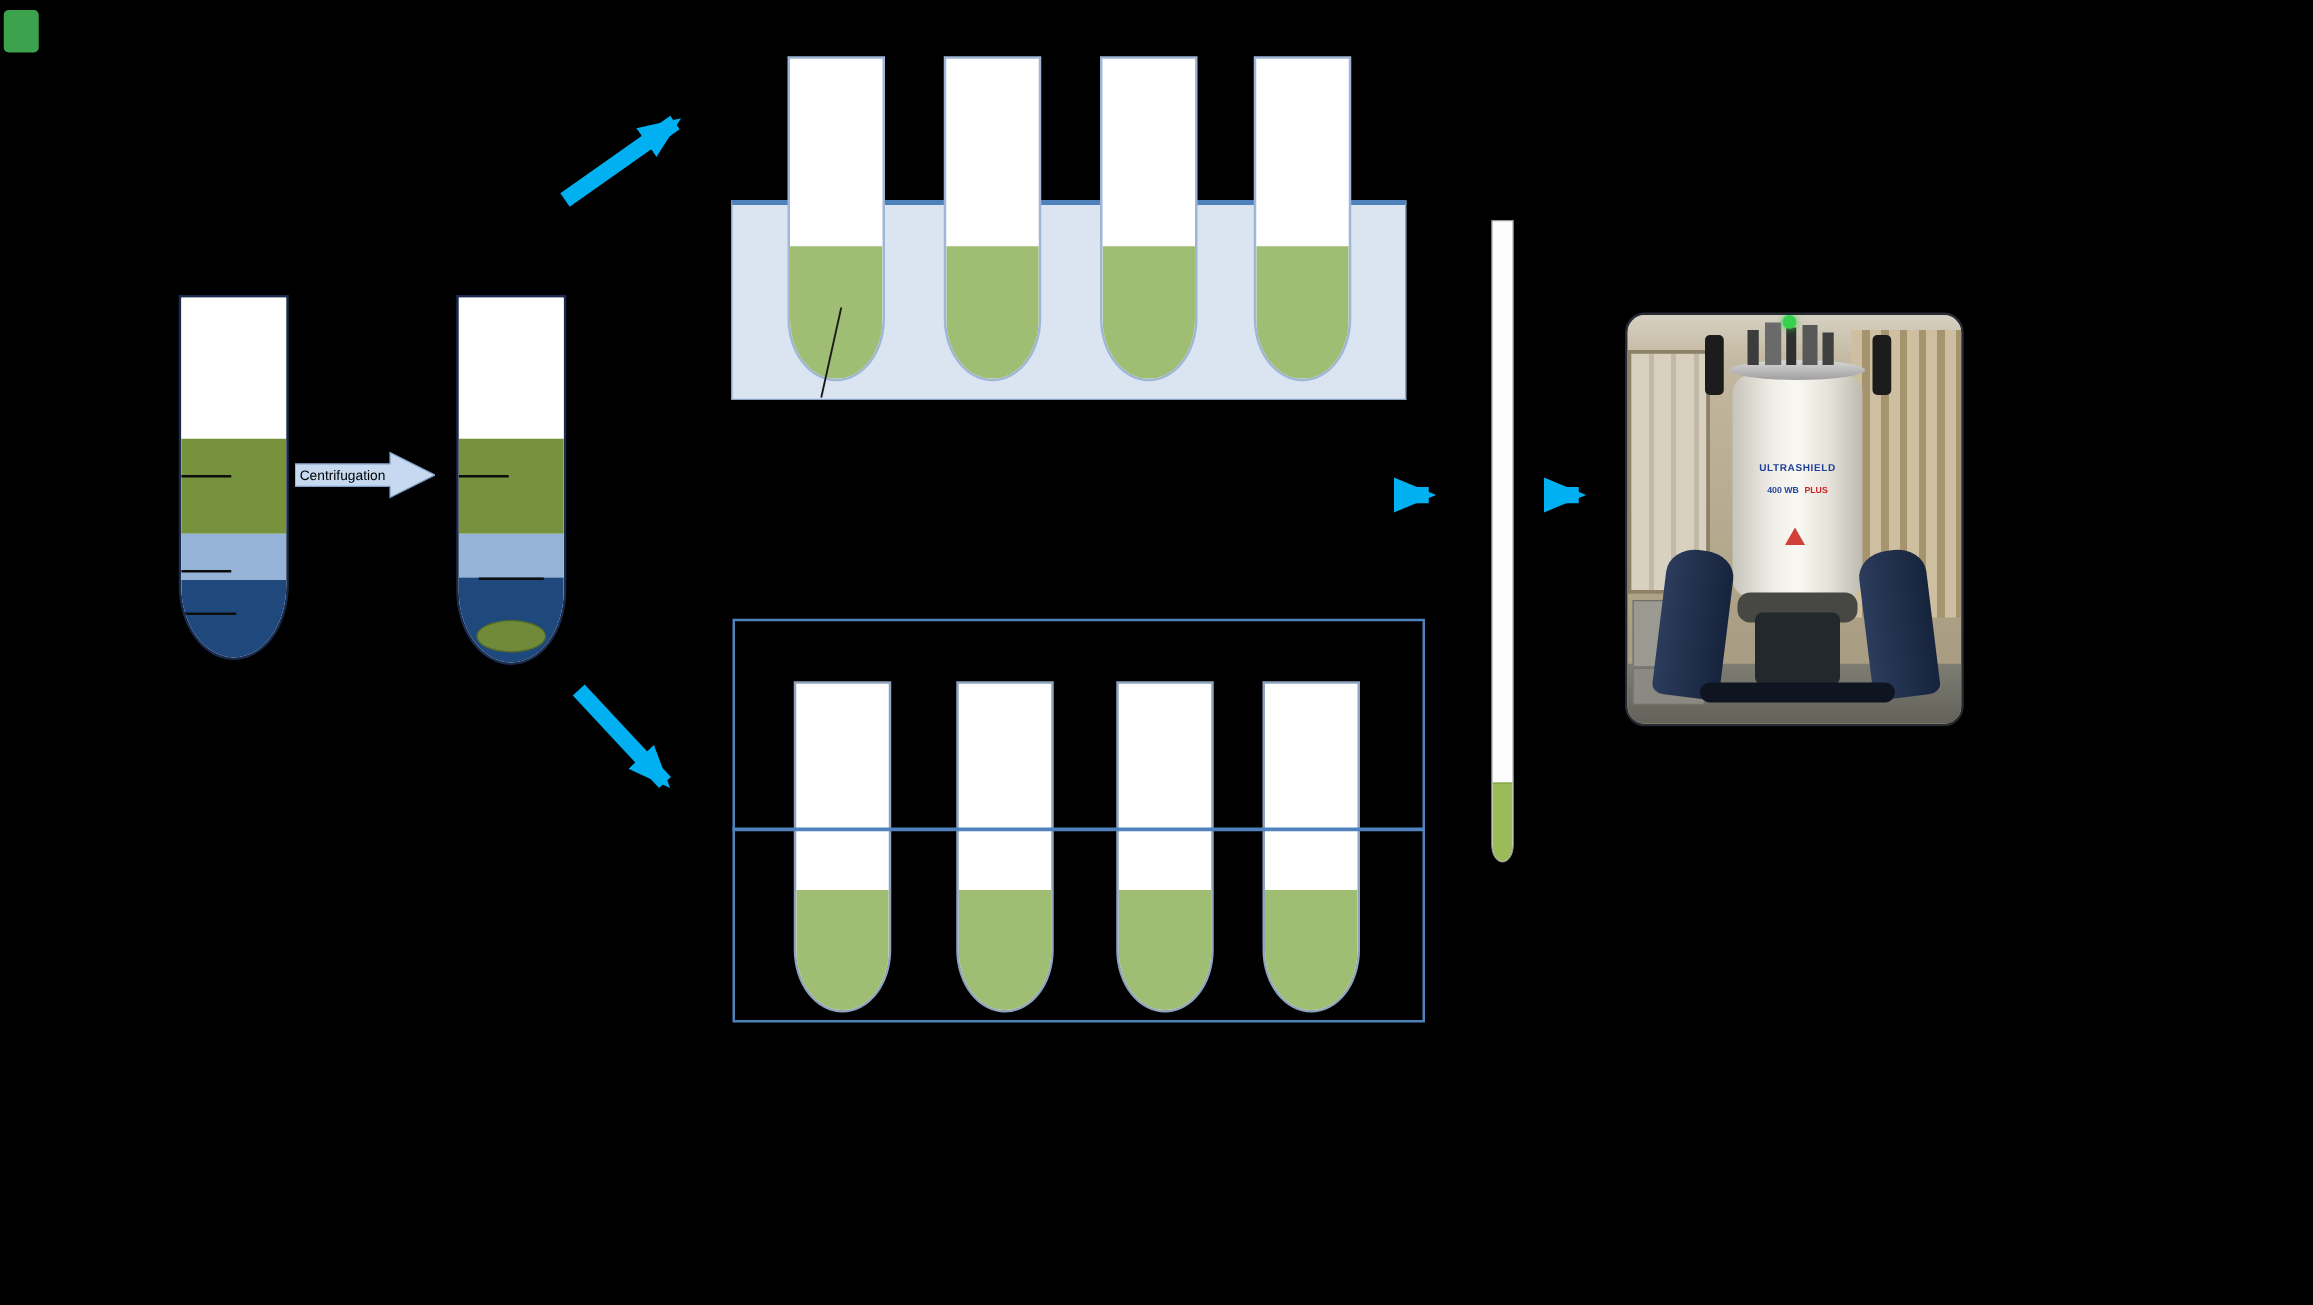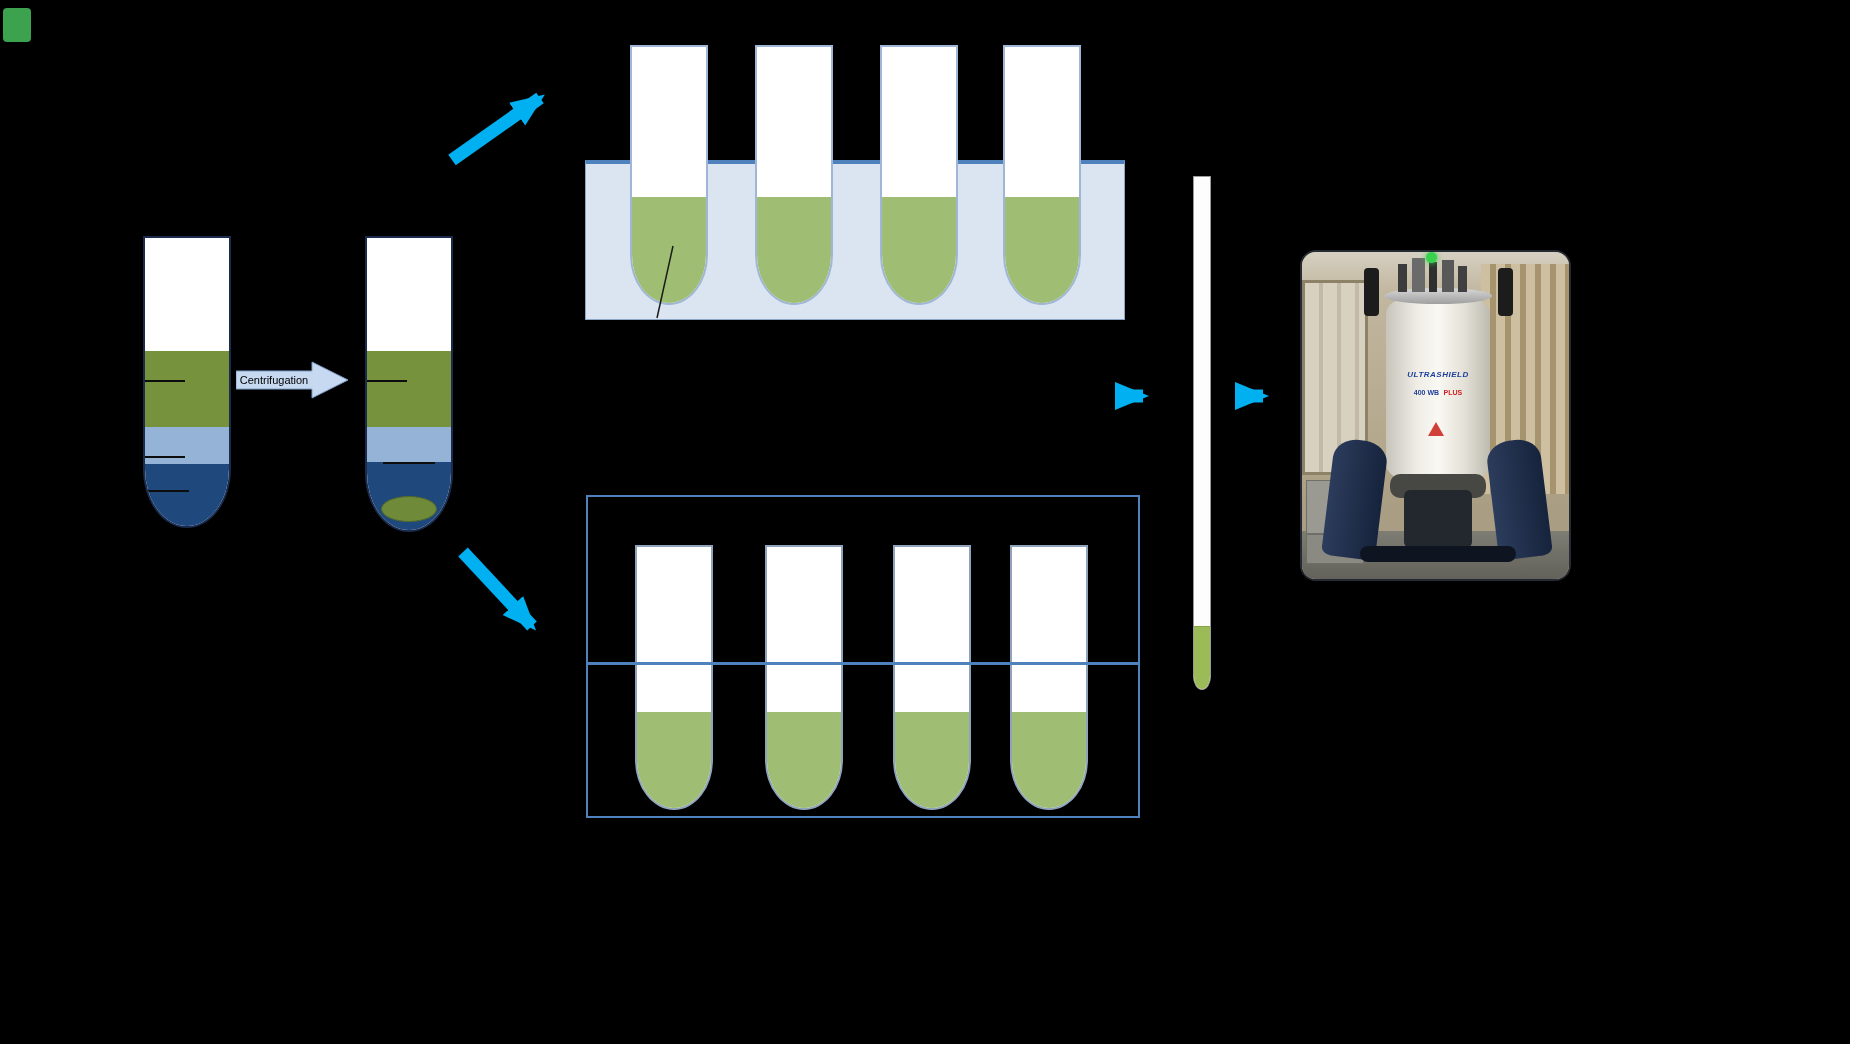--- a/index.html
+++ b/index.html
@@ -25,21 +25,21 @@
   .liquid{position:absolute;left:0;right:0;bottom:0;background:#9fbe74;}
 
   
   .nmr-tube{position:absolute;width:18px;background:#fdfdfd;border:1px solid #9a9a9a;box-sizing:border-box;
     border-bottom-left-radius:9px 14px;border-bottom-right-radius:9px 14px;overflow:hidden;}
 
   
   .photo{position:absolute;border-radius:16px;overflow:hidden;border:2px solid #262b33;background:#b3a78c;}
   .photo *{position:absolute;}
   .magnet-text{left:84px;top:118px;width:104px;text-align:center;line-height:1.25;}
-  .brand{display:block;font-size:8px;font-weight:bold;color:#1e3f99;letter-spacing:.5px;font-style:italic;}
+  .brand{display:block;font-size:8px;font-weight:bold;color:#1e3f99;letter-spacing:.5px;}
   .model{font-size:7px;font-weight:bold;color:#1e3f99;}
   .model-suffix{font-size:7px;font-weight:bold;color:#d02020;}
 
   svg{display:block;}
   .overlay{position:absolute;left:0;top:0;pointer-events:none;}
 </style>
 </head>
 <body>
 
 <div class="canvas">

